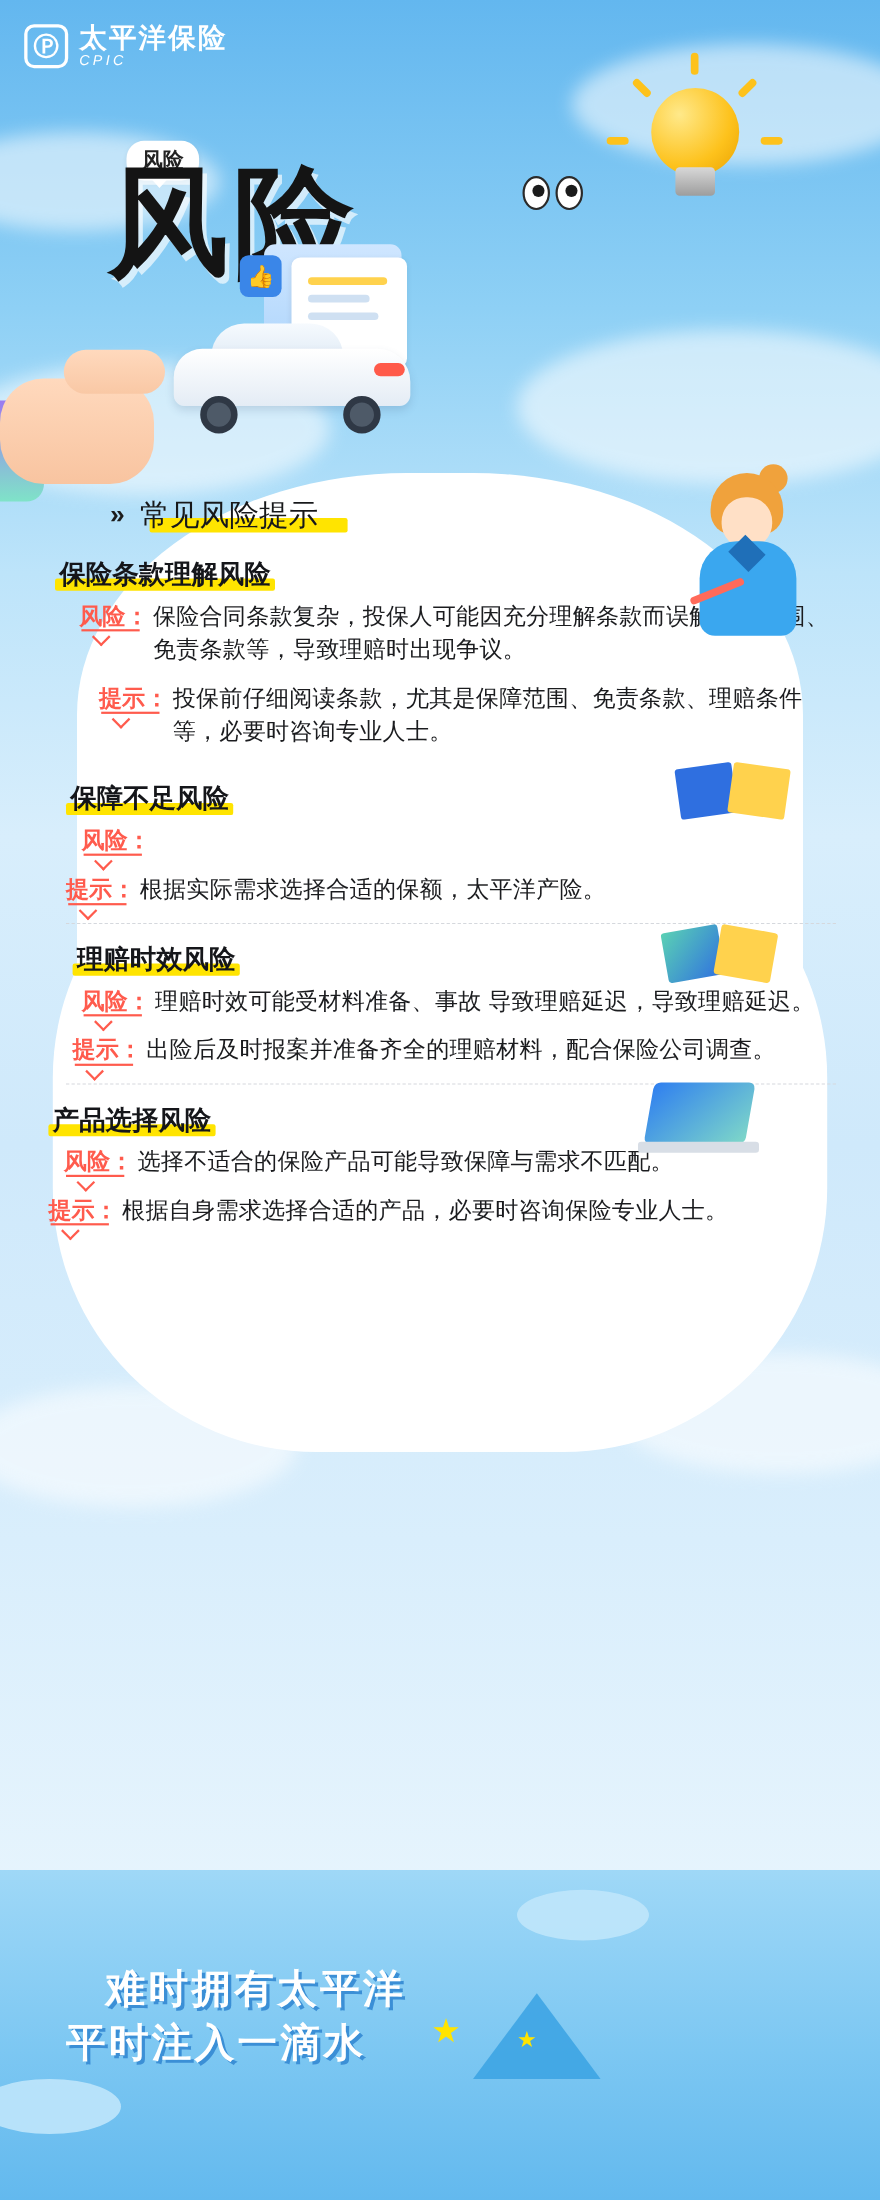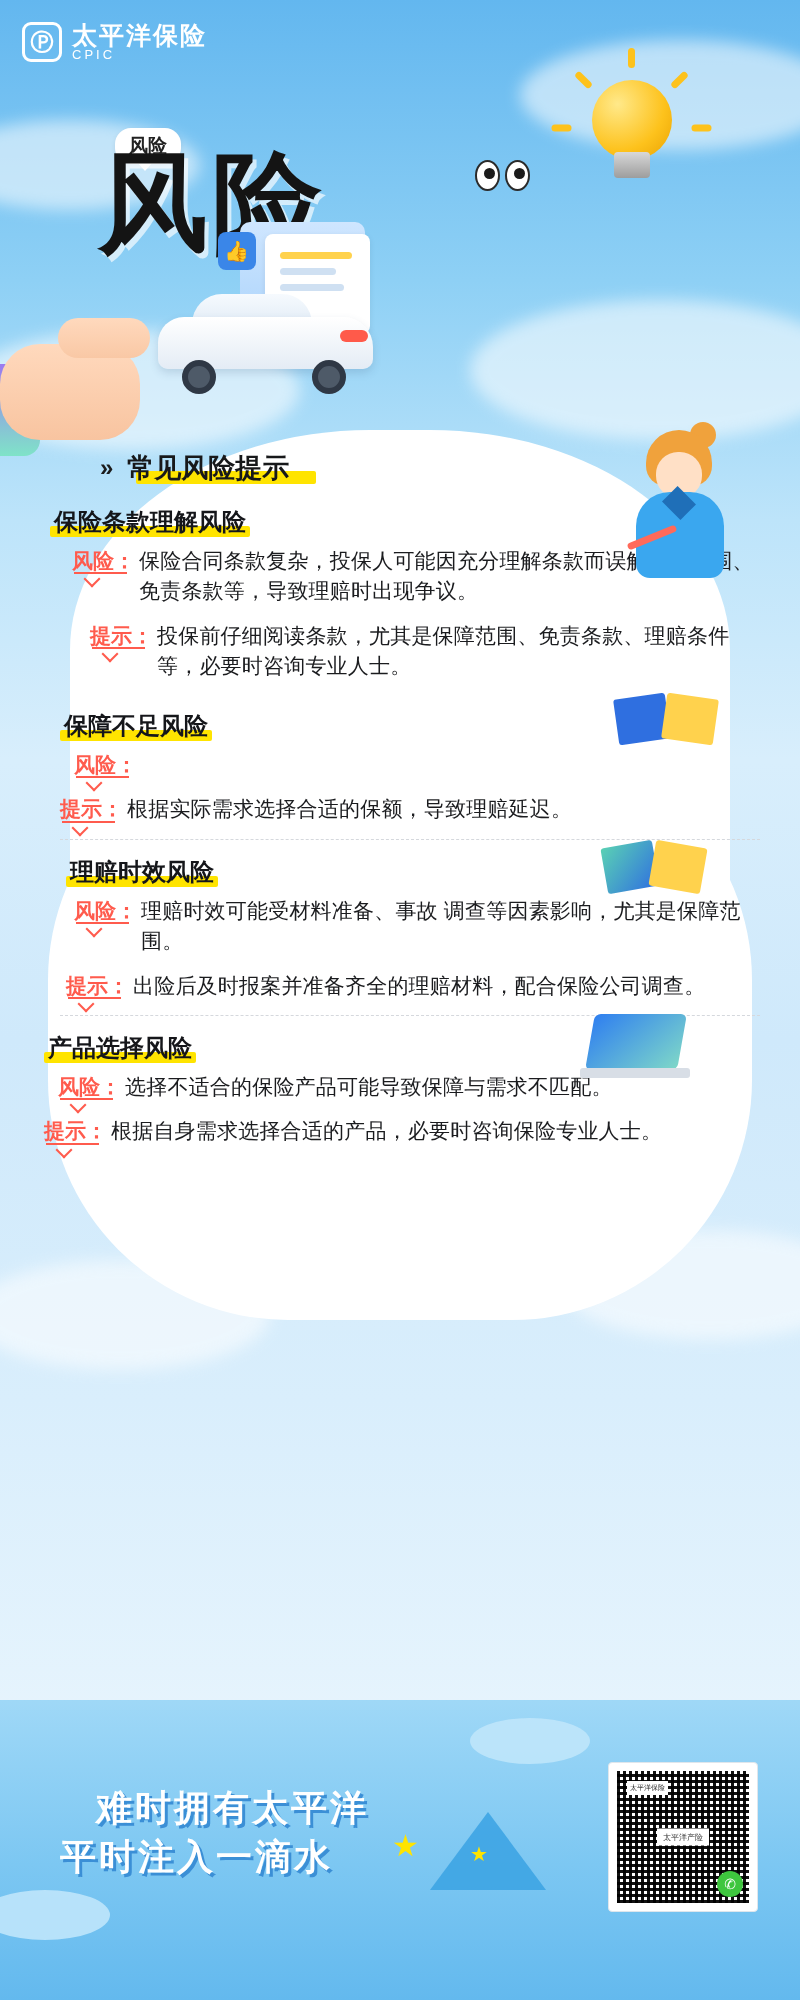--- a/index.html
+++ b/index.html
@@ -35,21 +35,21 @@
     width: 40px; height: 40px;
     border: 3px solid #ffffff;
     border-radius: 9px;
     display: flex; align-items: center; justify-content: center;
     color: #ffffff;
     font-size: 23px; font-weight: bold;
     line-height: 1;
   }
   .logo-text { color: #ffffff; line-height: 1.05; }
   .logo-cn { font-size: 25px; font-weight: bold; letter-spacing: 2px; }
-  .logo-en { font-size: 13px; letter-spacing: 3px; }
+  .logo-en { font-size: 13px; letter-spacing: 3px; font-style: italic; }
 
   
   .hero { position: absolute; top: 0; left: 0; width: 800px; height: 560px; z-index: 20; }
   .badge-risk {
     position: absolute; top: 128px; left: 115px;
     background: #ffffff;
     border-radius: 16px;
     padding: 5px 14px;
     font-size: 19px; font-weight: bold; color: #222;
     box-shadow: 0 2px 5px rgba(0,0,0,.08);
@@ -160,21 +160,21 @@
 
   .content { position: absolute; top: 450px; left: 0; width: 800px; z-index: 25; }
 
   .section-title {
     display: flex; align-items: center; gap: 10px;
     margin: 0 0 6px 100px;
     position: relative; width: 330px;
   }
   .section-title .chev { color: #1c1c1c; font-size: 24px; font-weight: bold; }
   .section-title .st-text {
-    font-size: 27px; font-weight: bold; color: #17181a;
+    font-size: 27px; font-weight: normal; color: #17181a;
     position: relative; z-index: 2; padding: 0 4px;
   }
   .section-title .hl {
     position: absolute; left: 36px; bottom: 2px; height: 13px; width: 180px;
     background: #ffe400; z-index: 1; border-radius: 2px;
   }
 
   .agent { position: absolute; top: -20px; right: 60px; width: 120px; height: 160px; }
   .agent-hair { position: absolute; left: 26px; top: 0; width: 66px; height: 56px; background: #f0a23c; border-radius: 33px 33px 20px 20px; }
   .agent-bun { position: absolute; left: 70px; top: -8px; width: 26px; height: 26px; background: #f0a23c; border-radius: 50%; }
@@ -366,37 +366,37 @@
       <div class="book-r" style="left:48px; top:8px; background:#ffd24d; transform:rotate(8deg);"></div>
     </div>
     <div class="rb-head">
       <span class="hl2"></span><span>保障不足风险</span>
     </div>
     <div class="row" style="padding-left:14px;">
       <div class="row-label"><span>风险：</span><span class="tick"></span></div>
     </div>
     <div class="row">
       <div class="row-label"><span>提示：</span><span class="tick"></span></div>
-      <div class="row-text">根据实际需求选择合适的保额，导致理赔延迟。</div>
+      <div class="row-text">根据实际需求选择合适的保额，太平洋产险。</div>
     </div>
   </div>
 
   <div class="divider"></div>
 
   <div class="risk-block" style="position:relative; padding-left:66px;">
     <div class="mini" style="top:-6px; right:86px;">
       <div class="book-l" style="left:0; top:8px; background:linear-gradient(135deg,#5ad1b4,#2f6fe0); transform:rotate(-10deg);"></div>
       <div class="book-r" style="left:48px; top:8px; background:#ffd24d; transform:rotate(10deg);"></div>
     </div>
     <div class="rb-head">
       <span class="hl2"></span><span>理赔时效风险</span>
     </div>
     <div class="row" style="padding-left:8px;">
       <div class="row-label"><span>风险：</span><span class="tick"></span></div>
-      <div class="row-text">理赔时效可能受材料准备、事故 调查等因素影响，尤其是保障范围。</div>
+      <div class="row-text">理赔时效可能受材料准备、事故 导致理赔延迟，导致理赔延迟。</div>
     </div>
     <div class="row">
       <div class="row-label"><span>提示：</span><span class="tick"></span></div>
       <div class="row-text">出险后及时报案并准备齐全的理赔材料，配合保险公司调查。</div>
     </div>
   </div>
 
   <div class="divider"></div>
 
   <div class="risk-block" style="position:relative; ">
@@ -424,20 +424,13 @@
   <div class="f-cloud" style="left:-20px; top:190px; width:130px; height:50px;"></div>
   <div class="f-mountain"></div>
   <div class="f-star" style="left:392px; top:128px;">★</div>
   <div class="f-star" style="left:470px; top:142px; font-size:20px;">★</div>
 
   <div class="f-slogan">
     <div class="f-line second">难时拥有太平洋</div>
     <div class="f-line">平时注入一滴水</div>
   </div>
 
-  <div class="qr-card">
-    <div class="qr-img">
-      <div class="qr-logo">太平洋保险</div>
-      <div class="qr-center">太平洋产险</div>
-      <div class="wechat-badge">✆</div>
-    </div>
-  </div>
 </div>
 
 </body></html>

